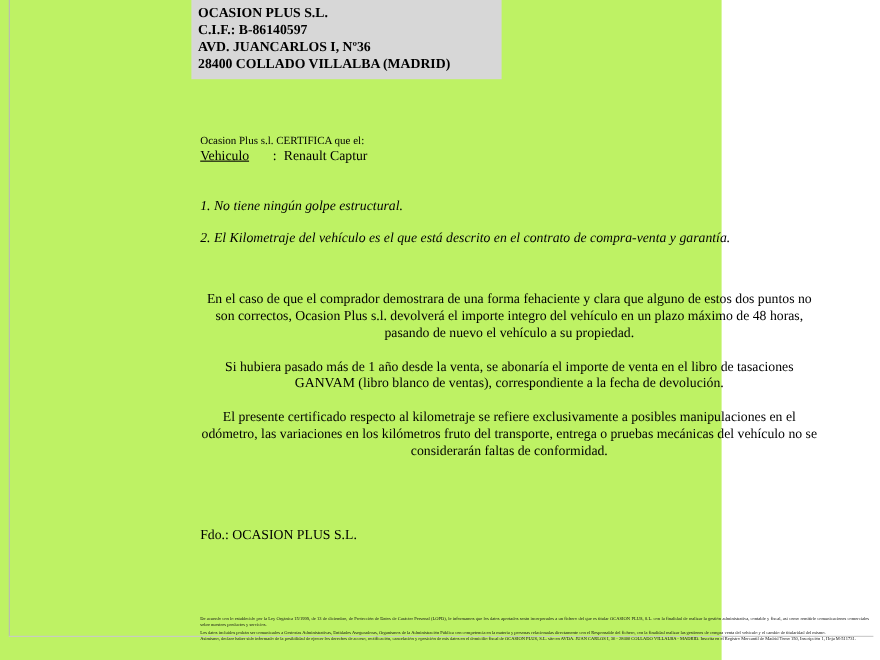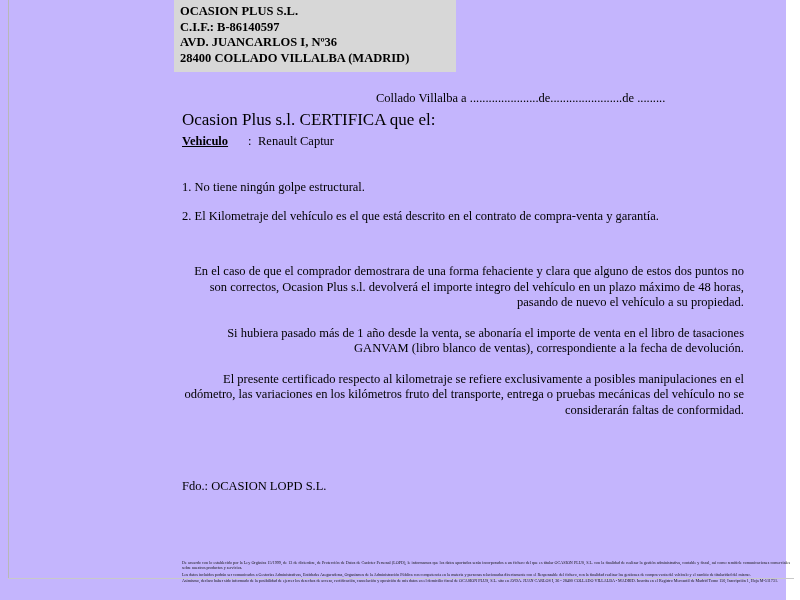--- a/index.html
+++ b/index.html
@@ -9,23 +9,23 @@
   body {
     width: 800px;
     height: 600px;
     background: #ffffff;
     font-family: "Liberation Serif", serif;
     color: #000000;
     overflow: hidden;
   }
   .page {
     position: relative;
-    width: 786px;
+    width: 656px;
     height: 600px;
-    background: #c4b5fd;
+    background: #bef264;
   }
   
   .page-edge {
     position: absolute;
     left: 8px;
     top: 0;
     width: 1px;
     height: 578px;
     background: #b8b8b8;
   }
@@ -58,68 +58,68 @@
     position: absolute;
     left: 376px;
     top: 91px;
     font-size: 12.5px;
     white-space: nowrap;
   }
 
   .certifies {
     position: absolute;
     left: 182px;
-    top: 110px;
-    font-size: 17px;
+    top: 123px;
+    font-size: 10px;
   }
 
   .field-block {
     position: absolute;
     left: 182px;
     top: 133px;
     font-size: 12.5px;
     line-height: 16px;
   }
   .field-row {
     white-space: nowrap;
   }
   .field-label {
     display: inline-block;
     width: 66px;
     text-decoration: underline;
-    font-weight: bold;
   }
   .field-sep {
     display: inline-block;
     width: 10px;
   }
 
   .points {
     position: absolute;
     left: 182px;
     top: 176px;
     width: 560px;
     font-size: 12.5px;
     line-height: 23px;
   }
   .points p {
     margin: 0 0 6px 0;
+    font-style: italic;
   }
 
   .body-text {
     position: absolute;
     left: 182px;
     top: 264px;
     width: 562px;
     font-size: 12.5px;
     line-height: 15.5px;
   }
   .body-text p {
     margin: 0 0 15px 0;
-    text-align: right;
+    text-align: center;
   }
 
   .signature {
     position: absolute;
     left: 182px;
     top: 479px;
     font-size: 12.5px;
   }
 
   .legal {
@@ -144,42 +144,41 @@
   <div class="page-edge"></div>
   <div class="page-edge-bottom"></div>
 
   <div class="letterhead">
     <div>OCASION PLUS S.L.</div>
     <div>C.I.F.: B-86140597</div>
     <div>AVD. JUANCARLOS I, Nº36</div>
     <div>28400 COLLADO VILLALBA (MADRID)</div>
   </div>
 
-  <div class="place-line">Collado Villalba a ......................de.......................de .........</div>
 
   <div class="certifies">Ocasion Plus s.l. CERTIFICA que el:</div>
 
   <div class="field-block">
     <div class="field-row">
       <span class="field-label">Vehiculo</span><span class="field-sep">:</span><span>Renault Captur</span>
     </div>
   </div>
 
   <div class="points">
     <p>1. No tiene ningún golpe estructural.</p>
     <p>2. El Kilometraje del vehículo es el que está descrito en el contrato de compra-venta y garantía.</p>
   </div>
 
   <div class="body-text">
     <p>En el caso de que el comprador demostrara de una forma fehaciente y clara que alguno de estos dos puntos no son correctos, Ocasion Plus s.l. devolverá el importe integro del vehículo en un plazo máximo de 48 horas, pasando de nuevo el vehículo a su propiedad.</p>
     <p>Si hubiera pasado más de 1 año desde la venta, se abonaría el importe de venta en el libro de tasaciones GANVAM (libro blanco de ventas), correspondiente a la fecha de devolución.</p>
     <p>El presente certificado respecto al kilometraje se refiere exclusivamente a posibles manipulaciones en el odómetro, las variaciones en los kilómetros fruto del transporte, entrega o pruebas mecánicas del vehículo no se considerarán faltas de conformidad.</p>
   </div>
 
-  <div class="signature">Fdo.: OCASION LOPD S.L.</div>
+  <div class="signature">Fdo.: OCASION PLUS S.L.</div>
 
   <div class="legal">
     <p>De acuerdo con lo establecido por la Ley Orgánica 15/1999, de 13 de diciembre, de Protección de Datos de Carácter Personal (LOPD), le informamos que los datos aportados serán incorporados a un fichero del que es titular OCASION PLUS, S.L. con la finalidad de realizar la gestión administrativa, contable y fiscal, así como remitirle comunicaciones comerciales sobre nuestros productos y servicios.</p>
     <p>Los datos incluidos podrán ser comunicados a Gestorías Administrativas, Entidades Aseguradoras, Organismos de la Administración Pública con competencia en la materia y personas relacionadas directamente con el Responsable del fichero, con la finalidad realizar las gestiones de compra venta del vehículo y el cambio de titularidad del mismo.</p>
     <p>Asimismo, declaro haber sido informado de la posibilidad de ejercer los derechos de acceso, rectificación, cancelación y oposición de mis datos en el domicilio fiscal de OCASION PLUS, S.L. sito en AVDA. JUAN CARLOS I, 36 - 28400 COLLADO VILLALBA - MADRID. Inscrita en el Registro Mercantil de Madrid Tomo 150, Inscripción 1, Hoja M-511731.</p>
   </div>
 
 </div>
 
 </body></html>

